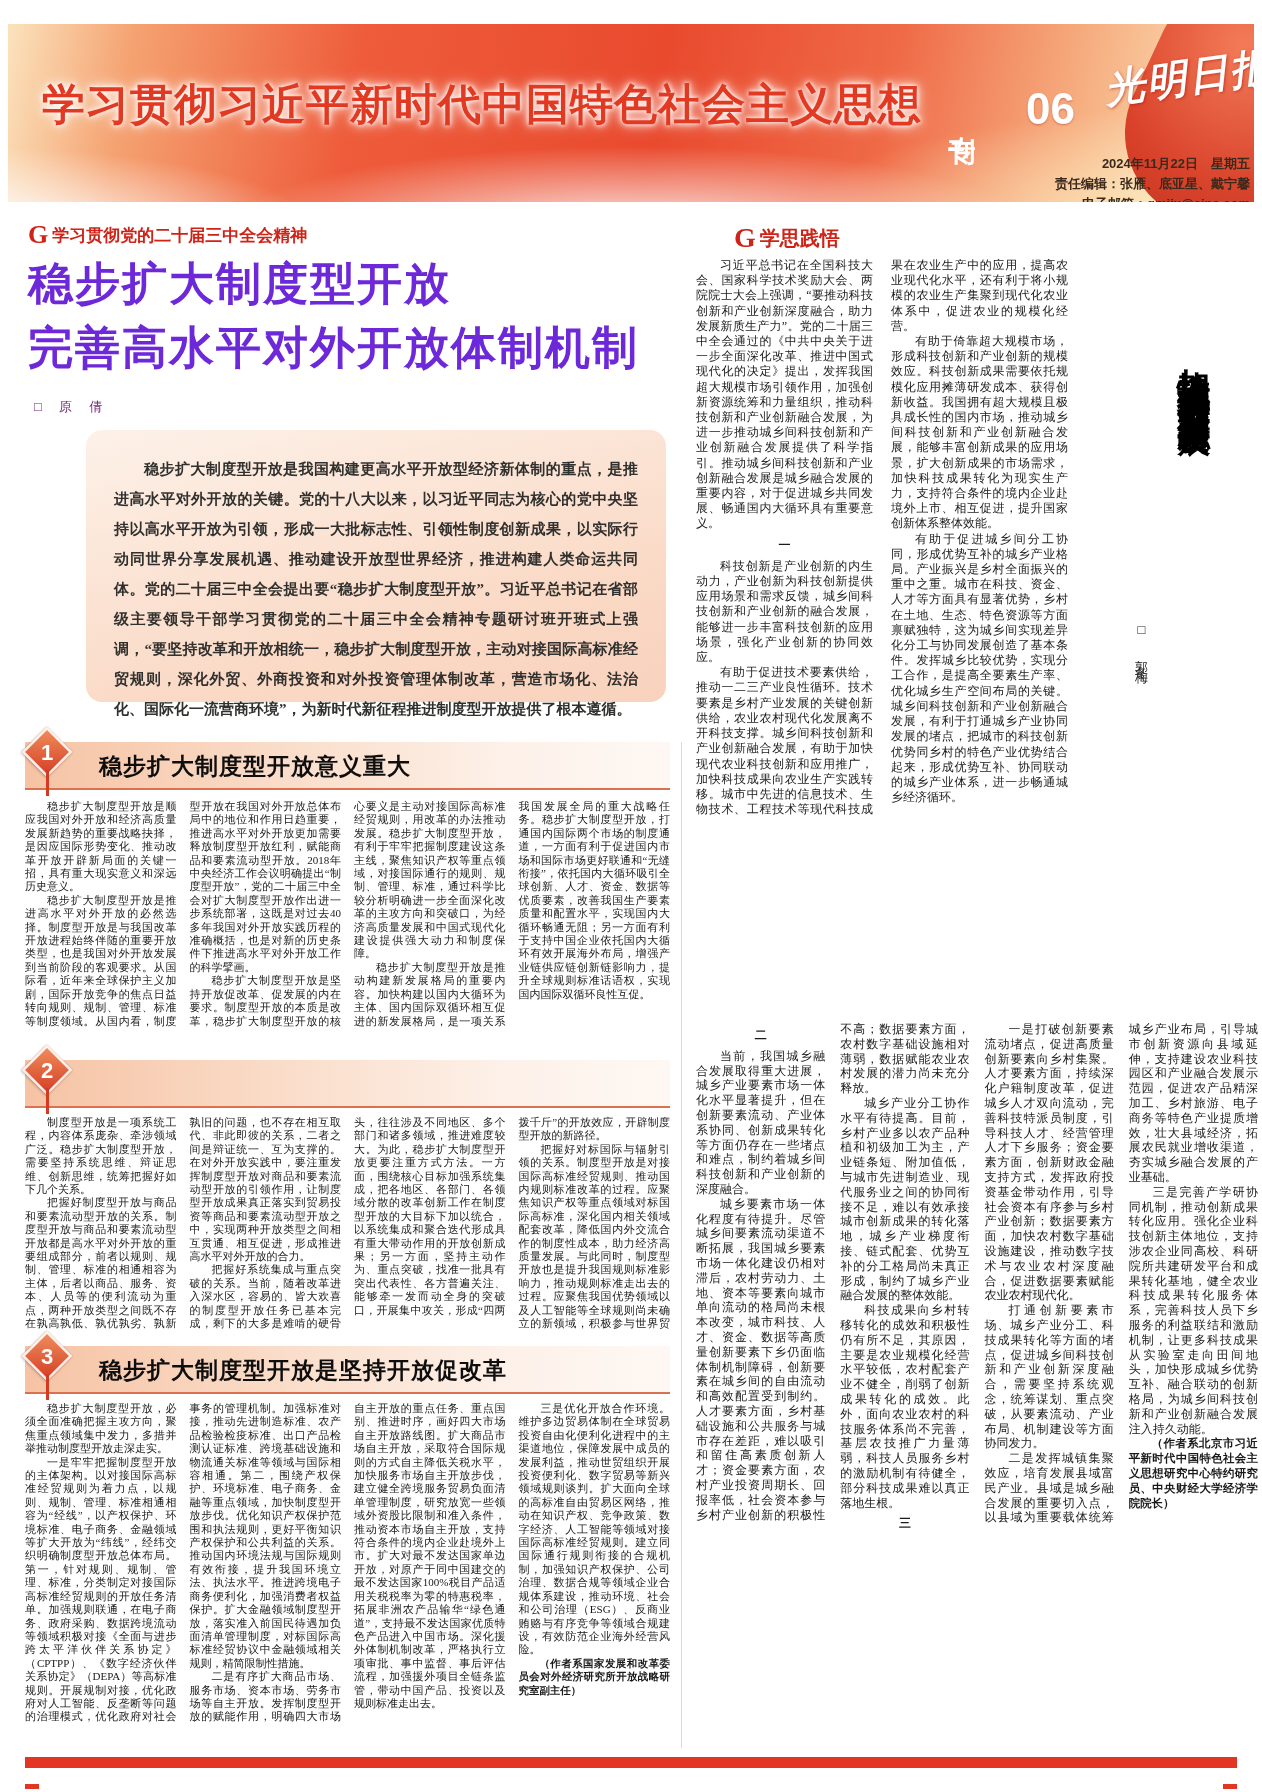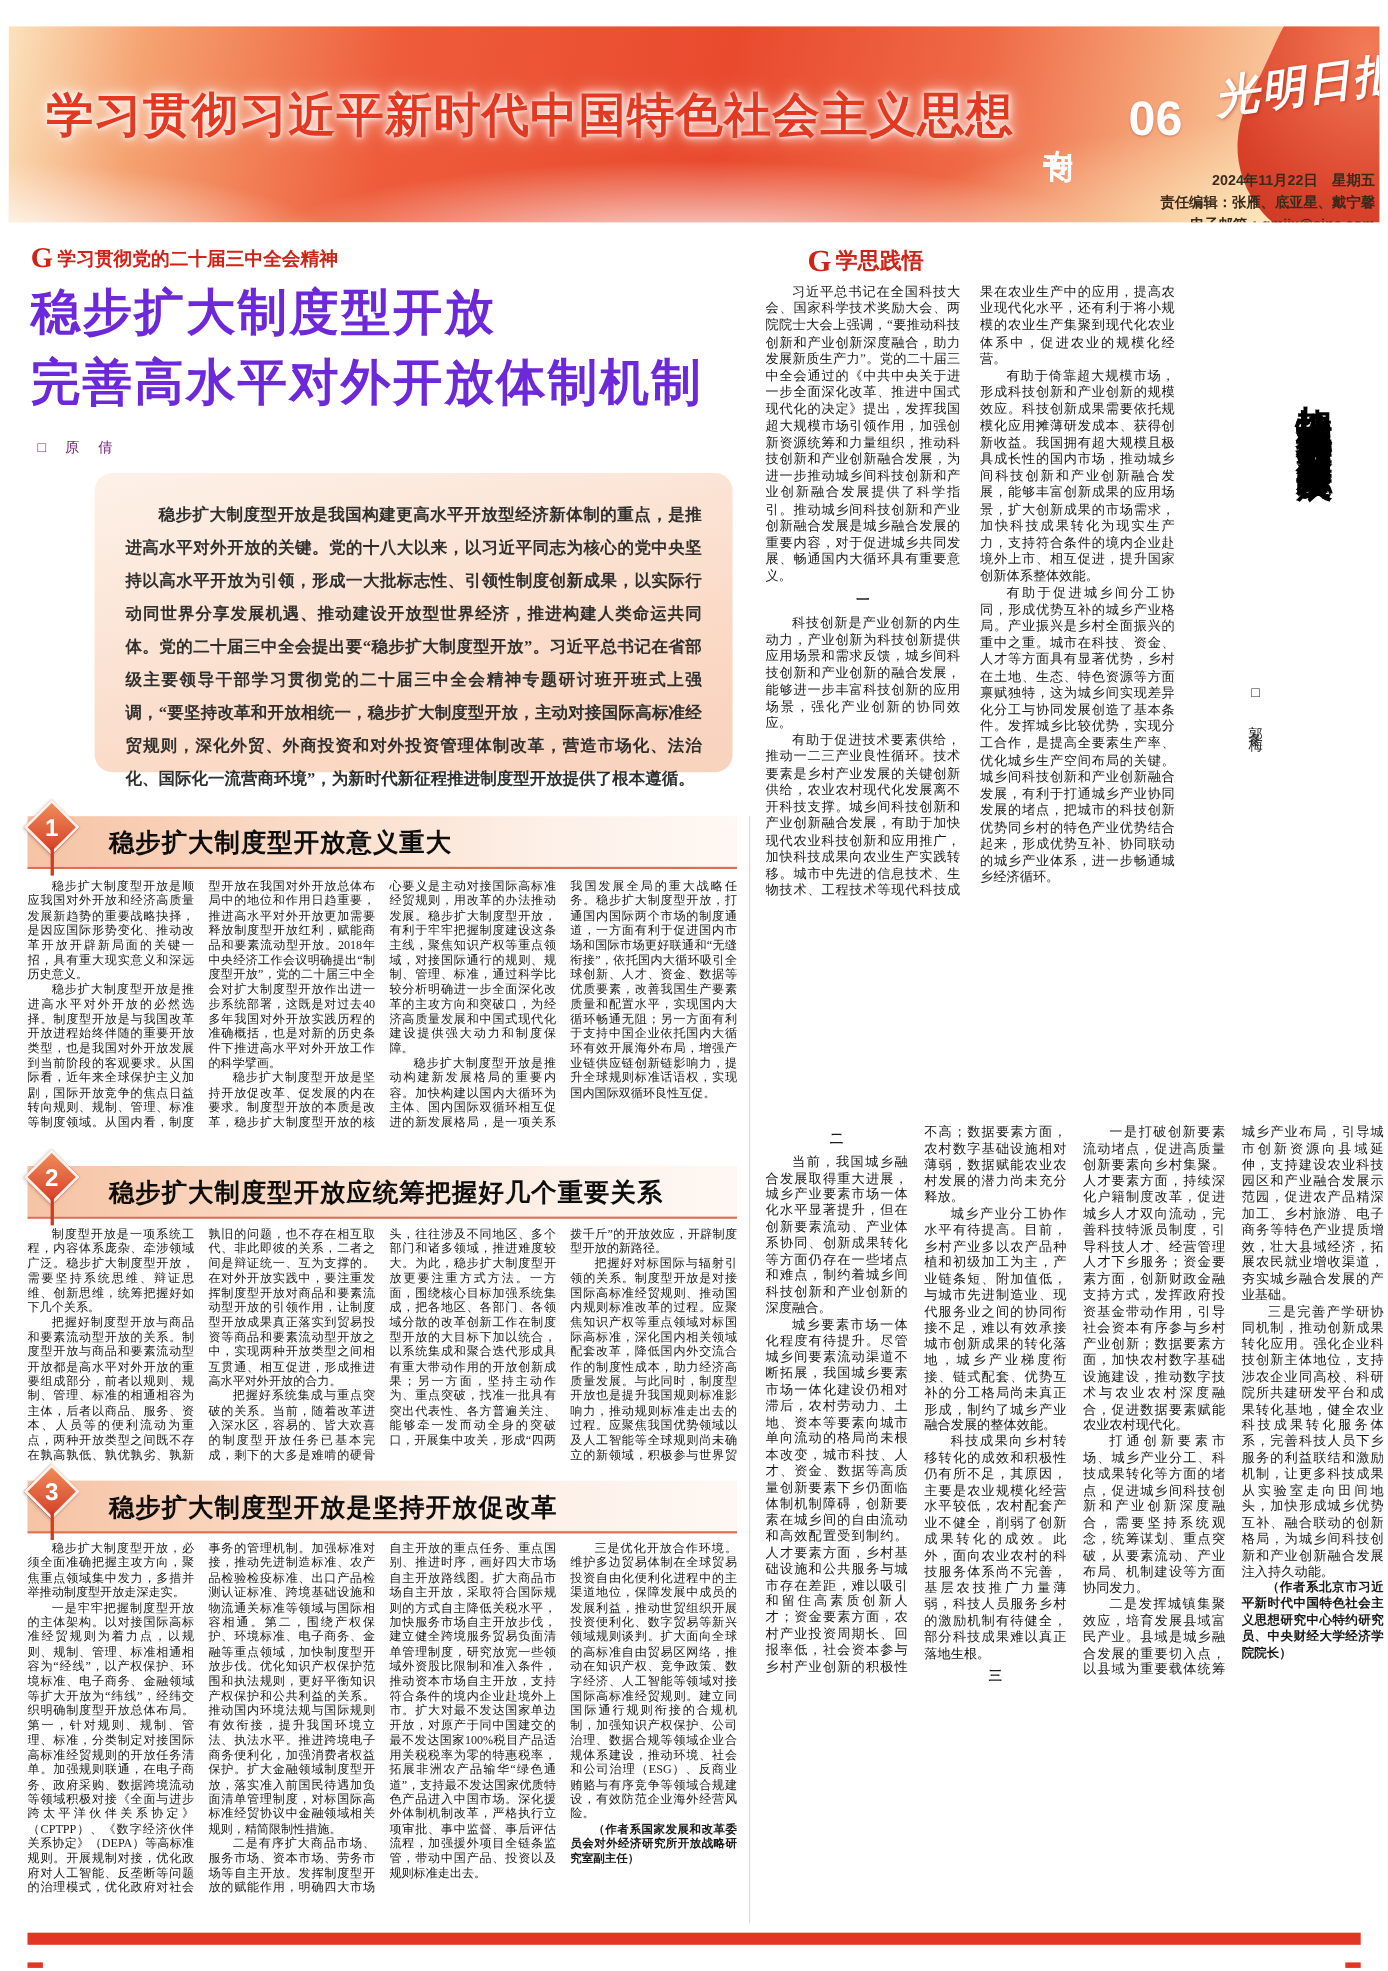--- a/index.html
+++ b/index.html
@@ -136,21 +136,20 @@
       <p class="para p">稳步扩大制度型开放是顺应我国对外开放和经济高质量发展新趋势的重要战略抉择，是因应国际形势变化、推动改革开放开辟新局面的关键一招，具有重大现实意义和深远历史意义。</p>
       <p class="para p">稳步扩大制度型开放是推进高水平对外开放的必然选择。制度型开放是与我国改革开放进程始终伴随的重要开放类型，也是我国对外开放发展到当前阶段的客观要求。从国际看，近年来全球保护主义加剧，国际开放竞争的焦点日益转向规则、规制、管理、标准等制度领域。从国内看，制度型开放在我国对外开放总体布局中的地位和作用日趋重要，推进高水平对外开放更加需要释放制度型开放红利，赋能商品和要素流动型开放。2018年中央经济工作会议明确提出“制度型开放”，党的二十届三中全会对扩大制度型开放作出进一步系统部署，这既是对过去40多年我国对外开放实践历程的准确概括，也是对新的历史条件下推进高水平对外开放工作的科学擘画。</p>
       <p class="para p">稳步扩大制度型开放是坚持开放促改革、促发展的内在要求。制度型开放的本质是改革，稳步扩大制度型开放的核心要义是主动对接国际高标准经贸规则，用改革的办法推动发展。稳步扩大制度型开放，有利于牢牢把握制度建设这条主线，聚焦知识产权等重点领域，对接国际通行的规则、规制、管理、标准，通过科学比较分析明确进一步全面深化改革的主攻方向和突破口，为经济高质量发展和中国式现代化建设提供强大动力和制度保障。</p>
       <p class="para p">稳步扩大制度型开放是推动构建新发展格局的重要内容。加快构建以国内大循环为主体、国内国际双循环相互促进的新发展格局，是一项关系我国发展全局的重大战略任务。稳步扩大制度型开放，打通国内国际两个市场的制度通道，一方面有利于促进国内市场和国际市场更好联通和“无缝衔接”，依托国内大循环吸引全球创新、人才、资金、数据等优质要素，改善我国生产要素质量和配置水平，实现国内大循环畅通无阻；另一方面有利于支持中国企业依托国内大循环有效开展海外布局，增强产业链供应链创新链影响力，提升全球规则标准话语权，实现国内国际双循环良性互促。</p>
     </div>
 
   <div id="band2" class="abs band">
     <div class="diamond"></div>
     <div class="num">2</div>
     <div class="stem"></div>
-    <div class="btitle">稳步扩大制度型开放应统筹把握好几个重要关系</div>
   </div>
   <div id="s2-body" class="abs colbody">
       <p class="para p">制度型开放是一项系统工程，内容体系庞杂、牵涉领域广泛。稳步扩大制度型开放，需要坚持系统思维、辩证思维、创新思维，统筹把握好如下几个关系。</p>
       <p class="para p">把握好制度型开放与商品和要素流动型开放的关系。制度型开放与商品和要素流动型开放都是高水平对外开放的重要组成部分，前者以规则、规制、管理、标准的相通相容为主体，后者以商品、服务、资本、人员等的便利流动为重点，两种开放类型之间既不存在孰高孰低、孰优孰劣、孰新孰旧的问题，也不存在相互取代、非此即彼的关系，二者之间是辩证统一、互为支撑的。在对外开放实践中，要注重发挥制度型开放对商品和要素流动型开放的引领作用，让制度型开放成果真正落实到贸易投资等商品和要素流动型开放之中，实现两种开放类型之间相互贯通、相互促进，形成推进高水平对外开放的合力。</p>
       <p class="para p">把握好系统集成与重点突破的关系。当前，随着改革进入深水区，容易的、皆大欢喜的制度型开放任务已基本完成，剩下的大多是难啃的硬骨头，往往涉及不同地区、多个部门和诸多领域，推进难度较大。为此，稳步扩大制度型开放更要注重方式方法。一方面，围绕核心目标加强系统集成，把各地区、各部门、各领域分散的改革创新工作在制度型开放的大目标下加以统合，以系统集成和聚合迭代形成具有重大带动作用的开放创新成果；另一方面，坚持主动作为、重点突破，找准一批具有突出代表性、各方普遍关注、能够牵一发而动全身的突破口，开展集中攻关，形成“四两拨千斤”的开放效应，开辟制度型开放的新路径。</p>
       <p class="para p">把握好对标国际与辐射引领的关系。制度型开放是对接国际高标准经贸规则、推动国内规则标准改革的过程。应聚焦知识产权等重点领域对标国际高标准，深化国内相关领域配套改革，降低国内外交流合作的制度性成本，助力经济高质量发展。与此同时，制度型开放也是提升我国规则标准影响力，推动规则标准走出去的过程。应聚焦我国优势领域以及人工智能等全球规则尚未确立的新领域，积极参与世界贸易组织以及高标准自贸协定谈判，提高我国在先进制造、数字经济、人工智能等领域标准制定能力，培育国际竞争合作新优势。</p>
     </div>
 
   <div id="band3" class="abs band">
     <div class="diamond"></div>

